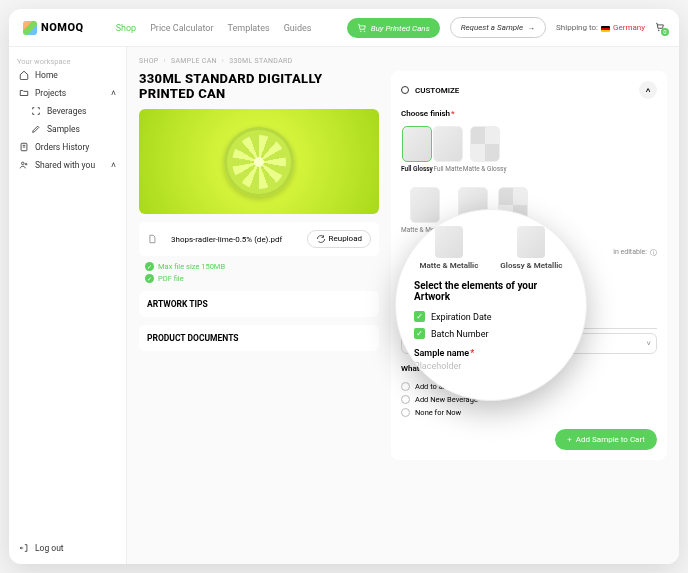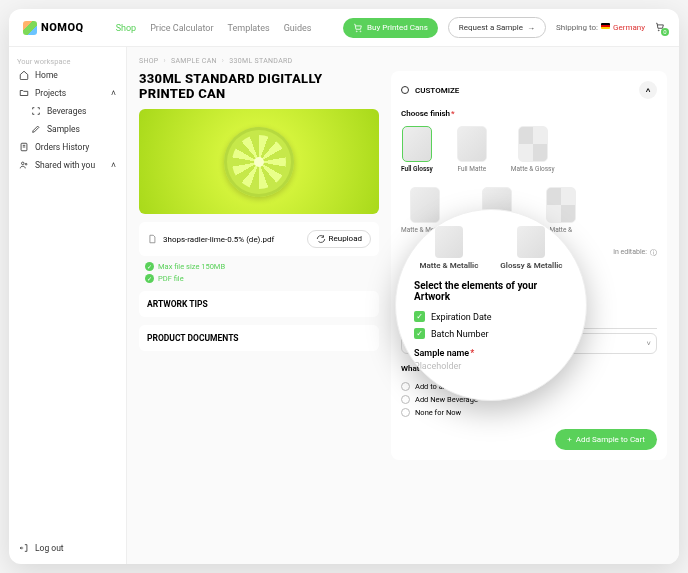--- a/index.html
+++ b/index.html
@@ -8,24 +8,24 @@
 
 
 .header { display: flex; align-items: center; padding: 8px 14px; gap: 10px; border-bottom: 1px solid #eee; font-size: 9px; }
 .logo { display: flex; align-items: center; gap: 4px; }
 .logo-mark { width: 14px; height: 14px; border-radius: 3px; background: linear-gradient(135deg,#ffb36b 0 33%,#7ed957 33% 66%,#6bc4ff 66%); }
 .logo-text { font-weight: 800; font-size: 11px; letter-spacing: .5px; }
 .nav { display: flex; gap: 14px; margin-left: 22px; }
 .nav a { color: #888; text-decoration: none; cursor: pointer; }
 .nav a.active { color: #5ad15a; }
 .spacer { flex: 1; }
-.btn { border-radius: 14px; padding: 5px 10px; cursor: pointer; display: inline-flex; align-items: flex-start; gap: 4px; font-size: 8px; }
+.btn { border-radius: 14px; padding: 5px 10px; cursor: pointer; display: inline-flex; align-items: flex-end; gap: 4px; font-size: 8px; font-style: italic; }
 .btn-green { background: #5ad15a; color: #fff; }
 .btn-outline { border: 1px solid #ccc; background: #fff; color: #333; }
-.shipto { font-size: 8px; color: #666; display: flex; align-items: flex-start; gap: 3px; }
+.shipto { font-size: 8px; color: #666; display: flex; align-items: flex-end; gap: 3px; }
 .flag { width: 9px; height: 6px; background: linear-gradient(#000 33%,#d00 33% 66%,#fc0 66%); display: inline-block; border-radius:1px; }
 .cart-ic { position: relative; }
 .cart-badge { position: absolute; right: -4px; bottom: -2px; background: #5ad15a; color:#fff; border-radius:50%; width:8px; height:8px; font-size:6px; display:flex; align-items:center; justify-content:center; }
 
 
 .app { display: flex; height: calc(100% - 35px); }
 .sidebar { width: 118px; border-right: 1px solid #eee; padding: 10px 8px; font-size: 8.5px; color: #333; display:flex; flex-direction:column; }
 .ws-label { color:#bbb; font-size:7.5px; }
 .side-item { display:flex; align-items:center; gap:6px; padding:4px 2px; cursor:pointer; }
 .side-item .chev { margin-left:auto; }
@@ -37,33 +37,33 @@
 .col-l { width: 240px; }
 .col-r { flex:1; background:#fff; border-radius:8px; padding:10px; font-size:8px; }
 .crumbs { font-size:7px; color:#aaa; text-transform:uppercase; letter-spacing:.3px; margin-bottom:6px; display:flex; gap:5px; }
 .crumbs .sep { color:#ccc; }
 .h1 { font-size:13px; font-weight:800; margin-bottom:8px; letter-spacing:.3px; }
 .art { width:100%; height:105px; border-radius:6px; background: radial-gradient(circle at 50% 50%, #e7ff4a 0, #a8d91a 100%); display:flex; align-items:center; justify-content:center; margin-bottom:8px; }
 .lime { width:70px; height:70px; border-radius:50%; background: radial-gradient(circle,#f9ffc9 0 18%,#d9f35a 18% 22%,#c6e84a 22%); position:relative; box-shadow: inset 0 0 0 3px #b6d93f, 0 2px 6px rgba(0,0,0,.2); }
 .lime::before { content:""; position:absolute; inset:8px; border-radius:50%; background: repeating-conic-gradient(#e9ff8a 0 20deg,#c6e84a 20deg 40deg); }
 .lime::after { content:""; position:absolute; inset:30px; border-radius:50%; background:#f9ffc9; }
 
-.file-row { background:#fff; border-radius:6px; padding:8px; display:flex; align-items:center; gap:6px; font-size:8px; margin-bottom:6px; }
+.file-row { background:#fff; border-radius:6px; padding:8px; display:flex; align-items:center; gap:14px; font-size:8px; margin-bottom:6px; }
 .file-row .reup { margin-left:auto; border:1px solid #ddd; border-radius:12px; padding:3px 8px; display:flex; gap:3px; cursor:pointer; }
 .hint { font-size:7.5px; color:#5ad15a; display:flex; gap:4px; align-items:center; margin:3px 0 3px 6px; }
 .hint .chk { width:9px; height:9px; border-radius:50%; background:#5ad15a; color:#fff; font-size:6px; display:flex; align-items:center; justify-content:center; }
 
 .sec { background:#fff; border-radius:6px; padding:8px; margin-top:8px; font-size:8.5px; font-weight:700; }
 
 .cust-head { display:flex; align-items:center; gap:6px; font-size:8px; font-weight:600; margin-bottom:10px; }
 .cust-head .tag { margin-left:auto; width:18px; height:18px; border-radius:50%; background:#f3f3f3; display:flex; align-items:center; justify-content:center; cursor:pointer; }
 .label { font-size:8px; font-weight:600; margin:4px 0; }
 .req::after { content:"*"; color:#d33; margin-left:1px; }
 
-.finishes { display:flex; gap:24px; margin:8px 0 14px; }
+.finishes { display:flex; gap:0; margin:8px 0 14px; }
 .finish { display:flex; flex-direction:column; align-items:center; gap:3px; font-size:6.5px; color:#777; cursor:pointer; }
 .swatch { width:30px; height:36px; border-radius:5px; background:linear-gradient(135deg,#eee,#ddd); border:1px solid #eee; }
 .finish.active .swatch { border:1.5px solid #5ad15a; }
 .finish.active { color:#111; font-weight:600; }
 .sw-split { background: linear-gradient(90deg,#eee 50%,#ddd 50%); }
 .sw-quad { background: conic-gradient(#eee 0 25%,#ddd 25% 50%,#eee 50% 75%,#ddd 75%); }
 
 .edit-note { font-size:7px; color:#888; display:flex; justify-content:flex-end; gap:3px; margin-bottom:6px; }
 
 .input { width:100%; border:none; border-bottom:1px solid #ddd; padding:4px 2px; font-size:8px; outline:none; margin-bottom:4px; }

